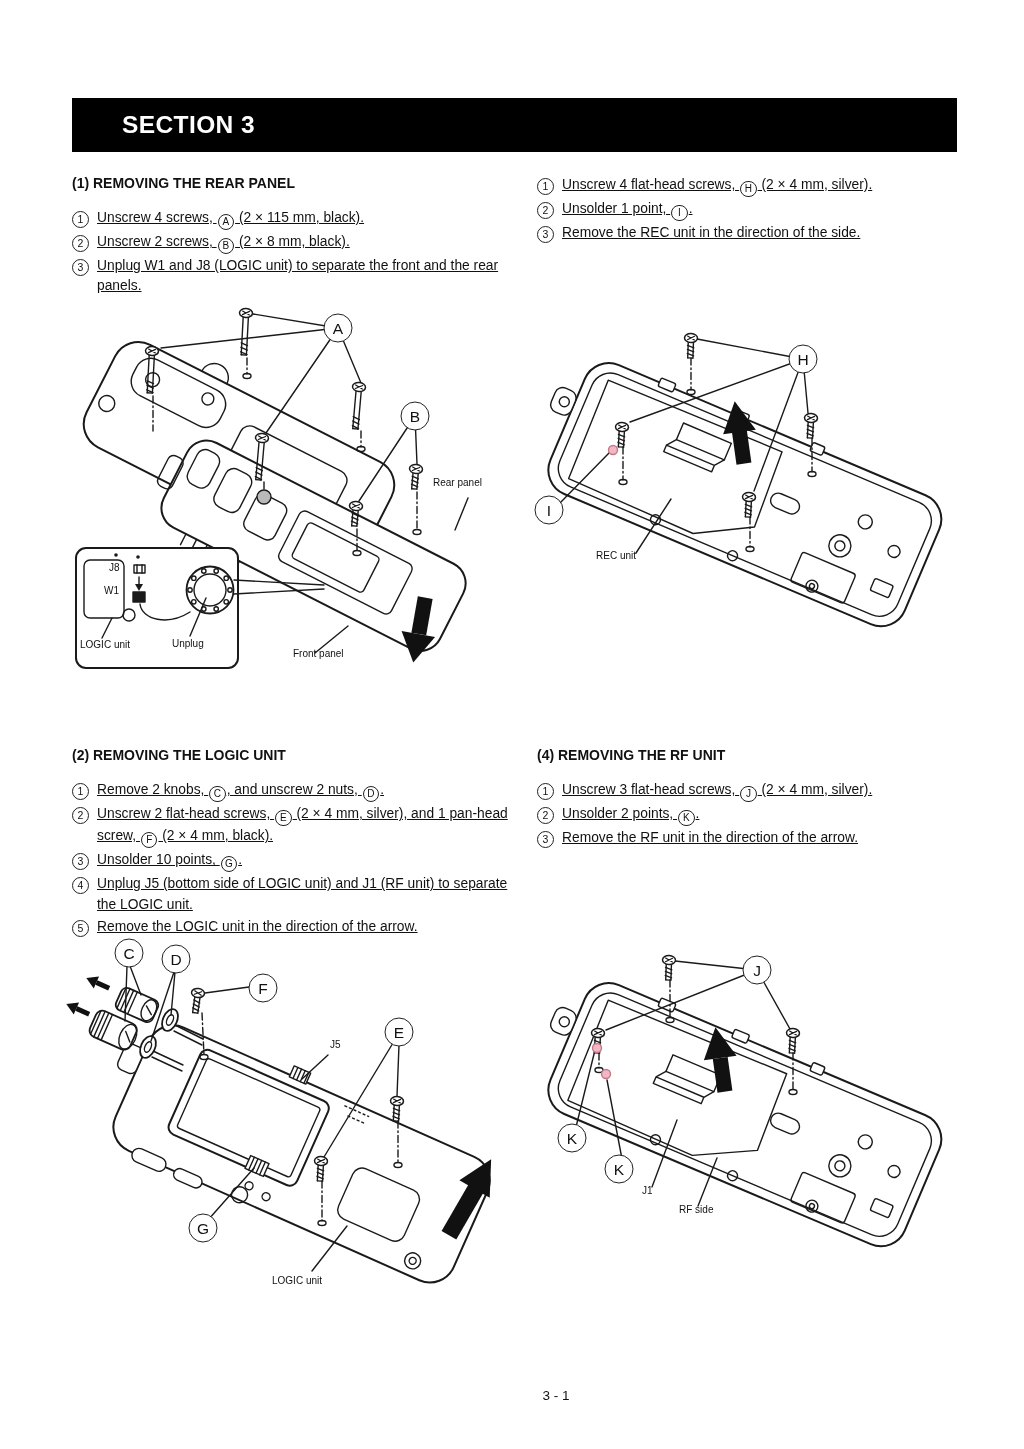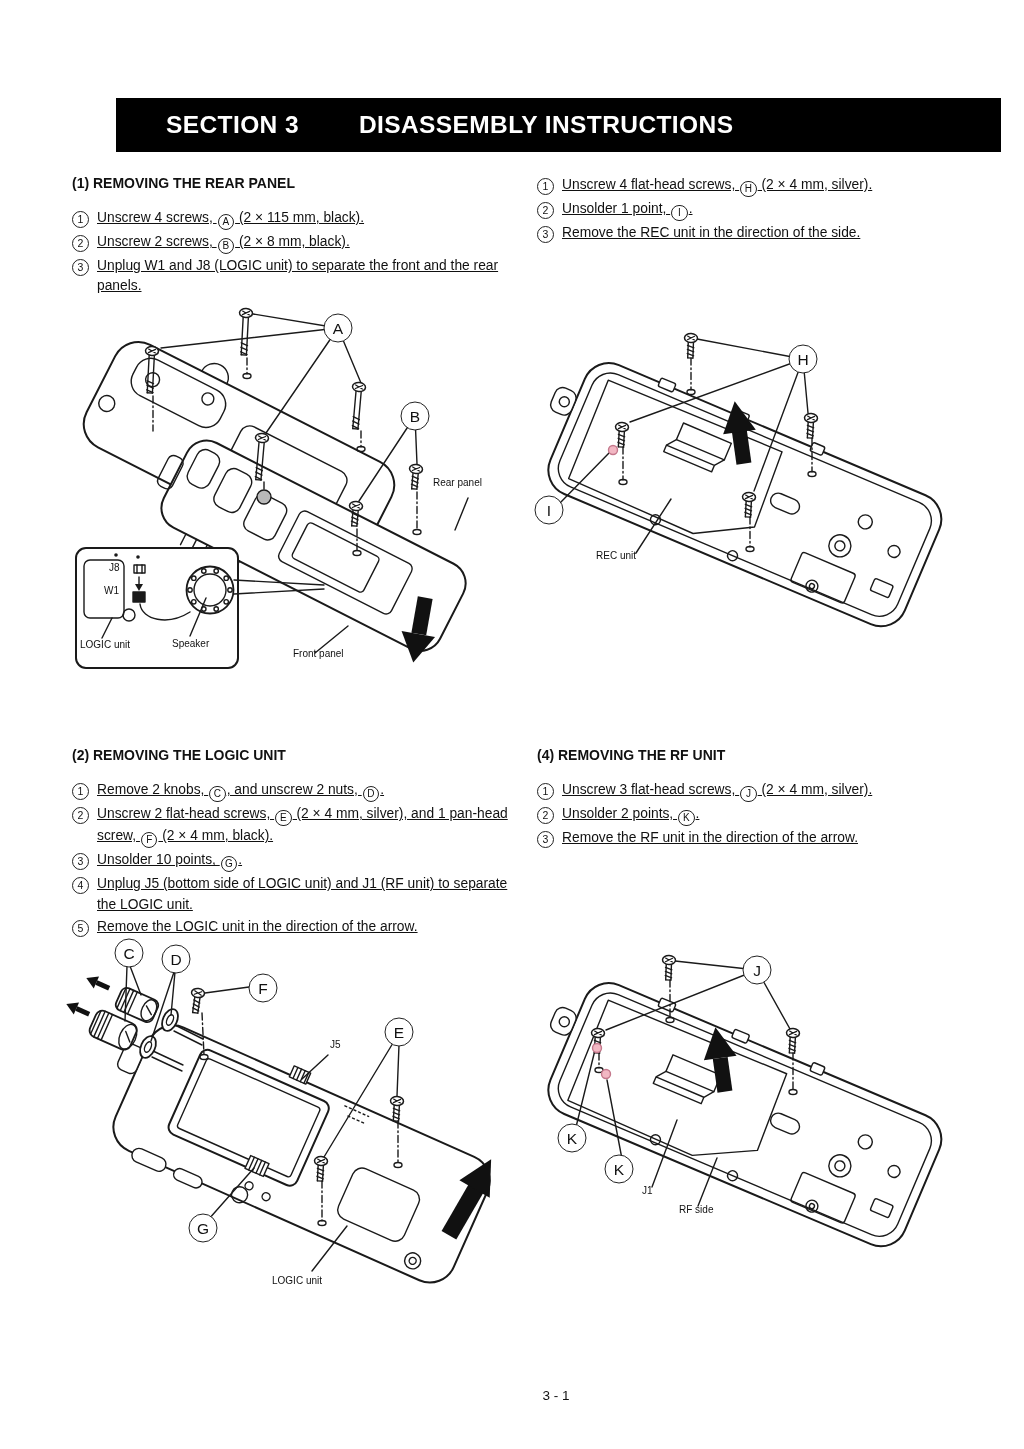--- a/index.html
+++ b/index.html
@@ -1,19 +1,19 @@
 <!DOCTYPE html>
 <html><head>
 <meta charset="utf-8">
 <style>
   html,body{margin:0;padding:0;background:#e8e8e8;}
   .page{position:relative;width:1024px;height:1449px;background:#ffffff;
         font-family:"Liberation Sans",sans-serif;color:#111;overflow:hidden;margin:0 auto;}
   .hdr{position:absolute;left:72px;top:98px;width:885px;height:54px;background:#000;
-       color:#fff;display:flex;align-items:center;font-weight:bold;font-size:24.5px;letter-spacing:.4px;margin-left:44px;}
+       color:#fff;display:flex;align-items:center;font-weight:bold;font-size:24.5px;letter-spacing:.4px;}
   .hdr .sec{margin-left:50px;}
   .hdr .ttl{margin-left:60px;}
   .tblock{position:absolute;}
   .tblock h2{font-size:14px;margin:0 0 17px 0;font-weight:bold;}
   .step{display:flex;margin-bottom:2px;font-size:13.8px;line-height:1.47;}
   .stepnum{width:15px;height:15px;border:1.2px solid #222;border-radius:50%;font-size:10.5px;
            display:inline-flex;align-items:center;justify-content:center;flex:none;margin:3px 8px 0 0;}
   .steptext{flex:1;text-decoration:underline;}
   .clet{display:inline-flex;width:14.5px;height:14.5px;border:1.2px solid #222;border-radius:50%;
         font-size:10px;align-items:center;justify-content:center;vertical-align:-2.5px;margin:0 1px;}
@@ -44,21 +44,20 @@
       <path d="M-3.2,7.5 l6.4,2.2 M-3.2,11.5 l6.4,2.2 M-3.2,15.5 l6.4,2.2"></path>
       <path d="M-2.6,20 L2.6,20"></path>
     </g>
   </defs>
 </svg>
 
 <div class="page">
 
   <div class="hdr">
     <span class="sec">SECTION 3</span>
-    <span class="ttl">DISASSEMBLY INSTRUCTIONS</span>
   </div>
 
   <div class="tblock" style="left:72px;top:175px;width:452px">
     <h2>(1) REMOVING THE REAR PANEL</h2>
     <div>
         <div class="step">
           <span class="stepnum">1</span>
           <span class="steptext">Unscrew 4 screws, <span class="clet">A</span> (2 × 115 mm, black).</span>
         </div>
         <div class="step">
@@ -232,21 +231,21 @@
           <path d="M118,338 L134,300"></path>
           <path d="M162,282 L252,287 M162,296 L252,291"></path>
         </g>
       </g>
     </svg>
     <div class="callout" style="left:266px;top:30px">A</div>
     <div class="callout" style="left:343px;top:118px">B</div>
     <div class="dlabel" style="left:361px;top:179px">Rear panel</div>
     <div class="dlabel" style="left:221px;top:350px">Front panel</div>
     <div class="dlabel" style="left:8px;top:341px">LOGIC unit</div>
-    <div class="dlabel" style="left:100px;top:340px">Speaker</div>
+    <div class="dlabel" style="left:100px;top:340px">Unplug</div>
     <div class="dlabel" style="left:37px;top:264px">J8</div>
     <div class="dlabel" style="left:32px;top:287px">W1</div>
   </div>
 
   <div class="diagram" style="left:540px;top:310px;width:430px;height:340px">
     <svg viewBox="0 0 430 340" width="430" height="340">
       <g stroke="#1a1a1a" fill="none" stroke-width="1.4" stroke-linecap="round" stroke-linejoin="round">
         <g transform="translate(55,45) rotate(23)">
           <rect x="0" y="0" width="385" height="140" rx="26" fill="#fff" stroke-width="2"></rect>
           <rect x="9" y="9" width="367" height="122" rx="20"></rect>

